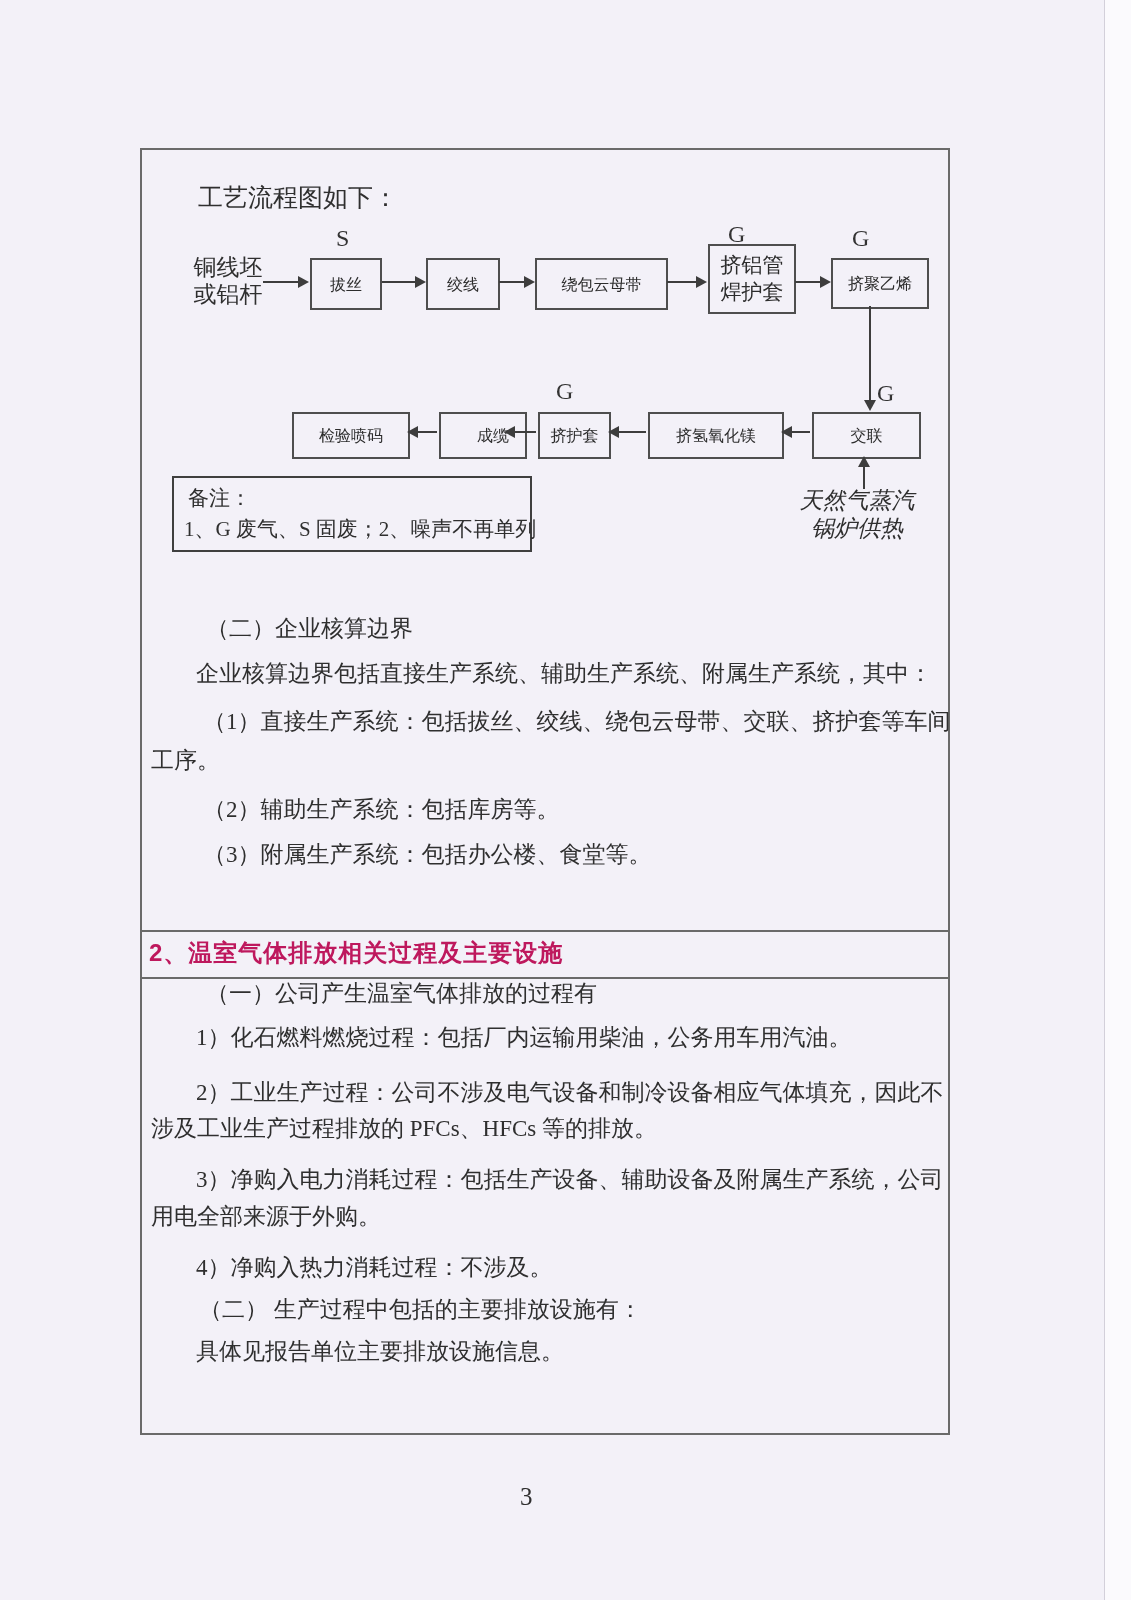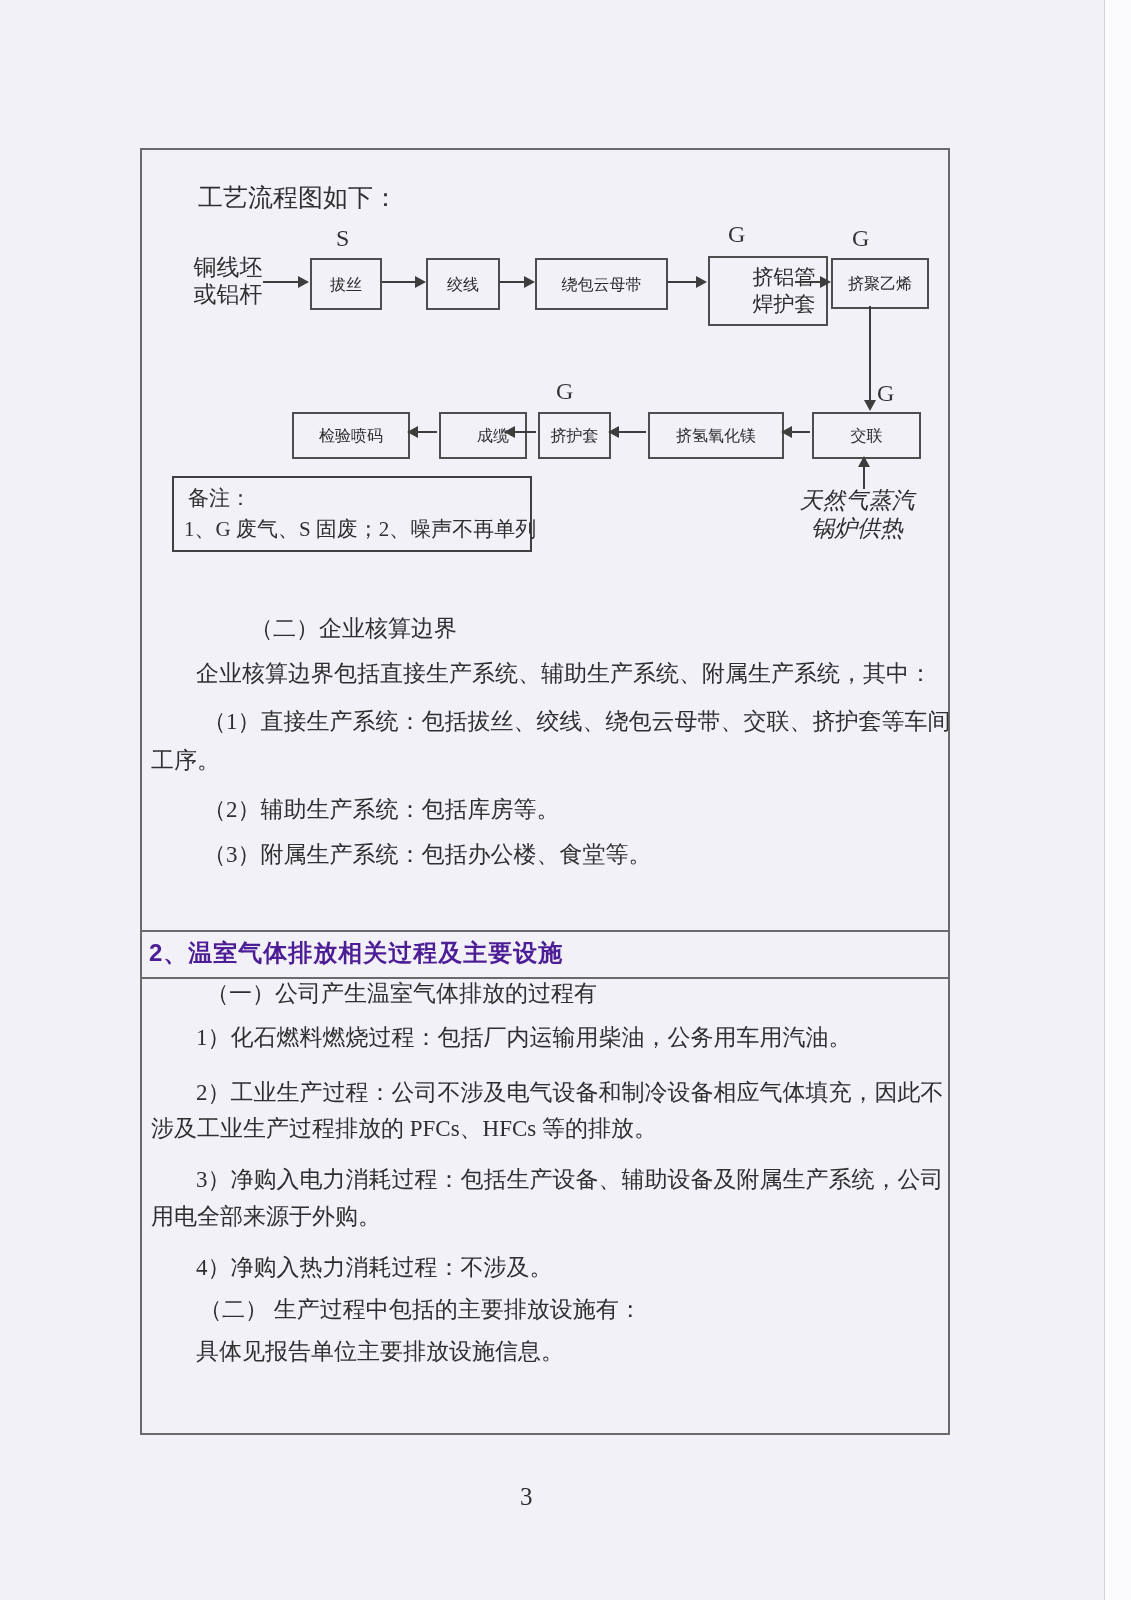--- a/index.html
+++ b/index.html
@@ -21,21 +21,21 @@
     border:2px solid #6a6a6a; background:transparent;
   }
   .row-line { position:absolute; left:140px; width:810px; height:0; border-top:2px solid #6a6a6a; }
   .tline {
     position:absolute; font-size:23px; line-height:30px;
     color:#2f2f2f; white-space:nowrap;
   }
   .flow-title { font-size:25px; }
   .sec2-head {
     font-family:"Liberation Sans","DejaVu Sans",sans-serif;
-    font-weight:bold; font-size:24px; letter-spacing:1px; color:#4c1d95;
+    font-weight:bold; font-size:24px; letter-spacing:1px; color:#be185d;
   }
   .fbox {
     position:absolute; border:2px solid #4e4e4e; background:transparent;
     display:flex; align-items:center; justify-content:center;
     font-size:16px; color:#2c2c2c; text-align:center;
     line-height:27px; white-space:pre-line;
   }
   .ml { white-space:pre-line; }
   .lab { position:absolute; font-size:23px; color:#2f2f2f; text-align:center; }
   .sg { position:absolute; font-size:24px; color:#333; font-family:"Liberation Serif",serif; }
@@ -80,21 +80,21 @@
 
   <div class="sg" style="left:336px; top:225px;">S</div>
   <div class="sg" style="left:728px; top:221px;">G</div>
   <div class="sg" style="left:852px; top:225px;">G</div>
   <div class="sg" style="left:877px; top:380px;">G</div>
   <div class="sg" style="left:556px; top:378px;">G</div>
 
   <div class="fbox" style="left:310px; top:258px; width:68px; height:48px;">拔丝</div>
   <div class="fbox" style="left:426px; top:258px; width:70px; height:48px;">绞线</div>
   <div class="fbox" style="left:535px; top:258px; width:129px; height:48px;">绕包云母带</div>
-  <div class="fbox" style="left:708px; top:256px; width:84px; height:66px; font-size:21px;padding-left:32px;">挤铝管
+  <div class="fbox" style="left:708px; top:244px; width:84px; height:66px; font-size:21px;">挤铝管
 焊护套</div>
   <div class="fbox" style="left:831px; top:258px; width:94px; height:47px;">挤聚乙烯</div>
 
   <div class="harrow r" style="left:263px; top:281px; width:35px;"></div>
   <div class="harrow r" style="left:382px; top:281px; width:33px;"></div>
   <div class="harrow r" style="left:499px; top:281px; width:25px;"></div>
   <div class="harrow r" style="left:667px; top:281px; width:29px;"></div>
   <div class="harrow r" style="left:795px; top:281px; width:25px;"></div>
 
   <div class="varrow d" style="left:869px; top:306px; height:94px;"></div>
@@ -112,21 +112,21 @@
 
   <div class="varrow u" style="left:863px; top:467px; height:22px;"></div>
   <div class="lab ml" style="left:798px; top:487px; width:118px; line-height:28px;font-style:italic;">天然气蒸汽
 锅炉供热</div>
 
   <div class="note-box">
     <div class="note-t">备注：</div>
     <div class="note-b">1、G 废气、S 固废；2、噪声不再单列</div>
   </div>
 
-  <div class="tline" style="left:206px; top:614px;margin-left:44px;">（二）企业核算边界</div>
+  <div class="tline" style="left:206px; top:614px;">（二）企业核算边界</div>
   <div class="tline" style="left:196px; top:659px;">企业核算边界包括直接生产系统、辅助生产系统、附属生产系统，其中：</div>
   <div class="tline" style="left:203px; top:707px;">（1）直接生产系统：包括拔丝、绞线、绕包云母带、交联、挤护套等车间</div>
   <div class="tline" style="left:151px; top:746px;">工序。</div>
   <div class="tline" style="left:203px; top:795px;text-align:center;">（2）辅助生产系统：包括库房等。</div>
   <div class="tline" style="left:203px; top:840px;">（3）附属生产系统：包括办公楼、食堂等。</div>
 
   <div class="tline sec2-head" style="left:149px; top:938px;">2、温室气体排放相关过程及主要设施</div>
   <div class="tline" style="left:206px; top:979px;">（一）公司产生温室气体排放的过程有</div>
   <div class="tline" style="left:196px; top:1023px;">1）化石燃料燃烧过程：包括厂内运输用柴油，公务用车用汽油。</div>
   <div class="tline" style="left:196px; top:1078px;">2）工业生产过程：公司不涉及电气设备和制冷设备相应气体填充，因此不</div>

